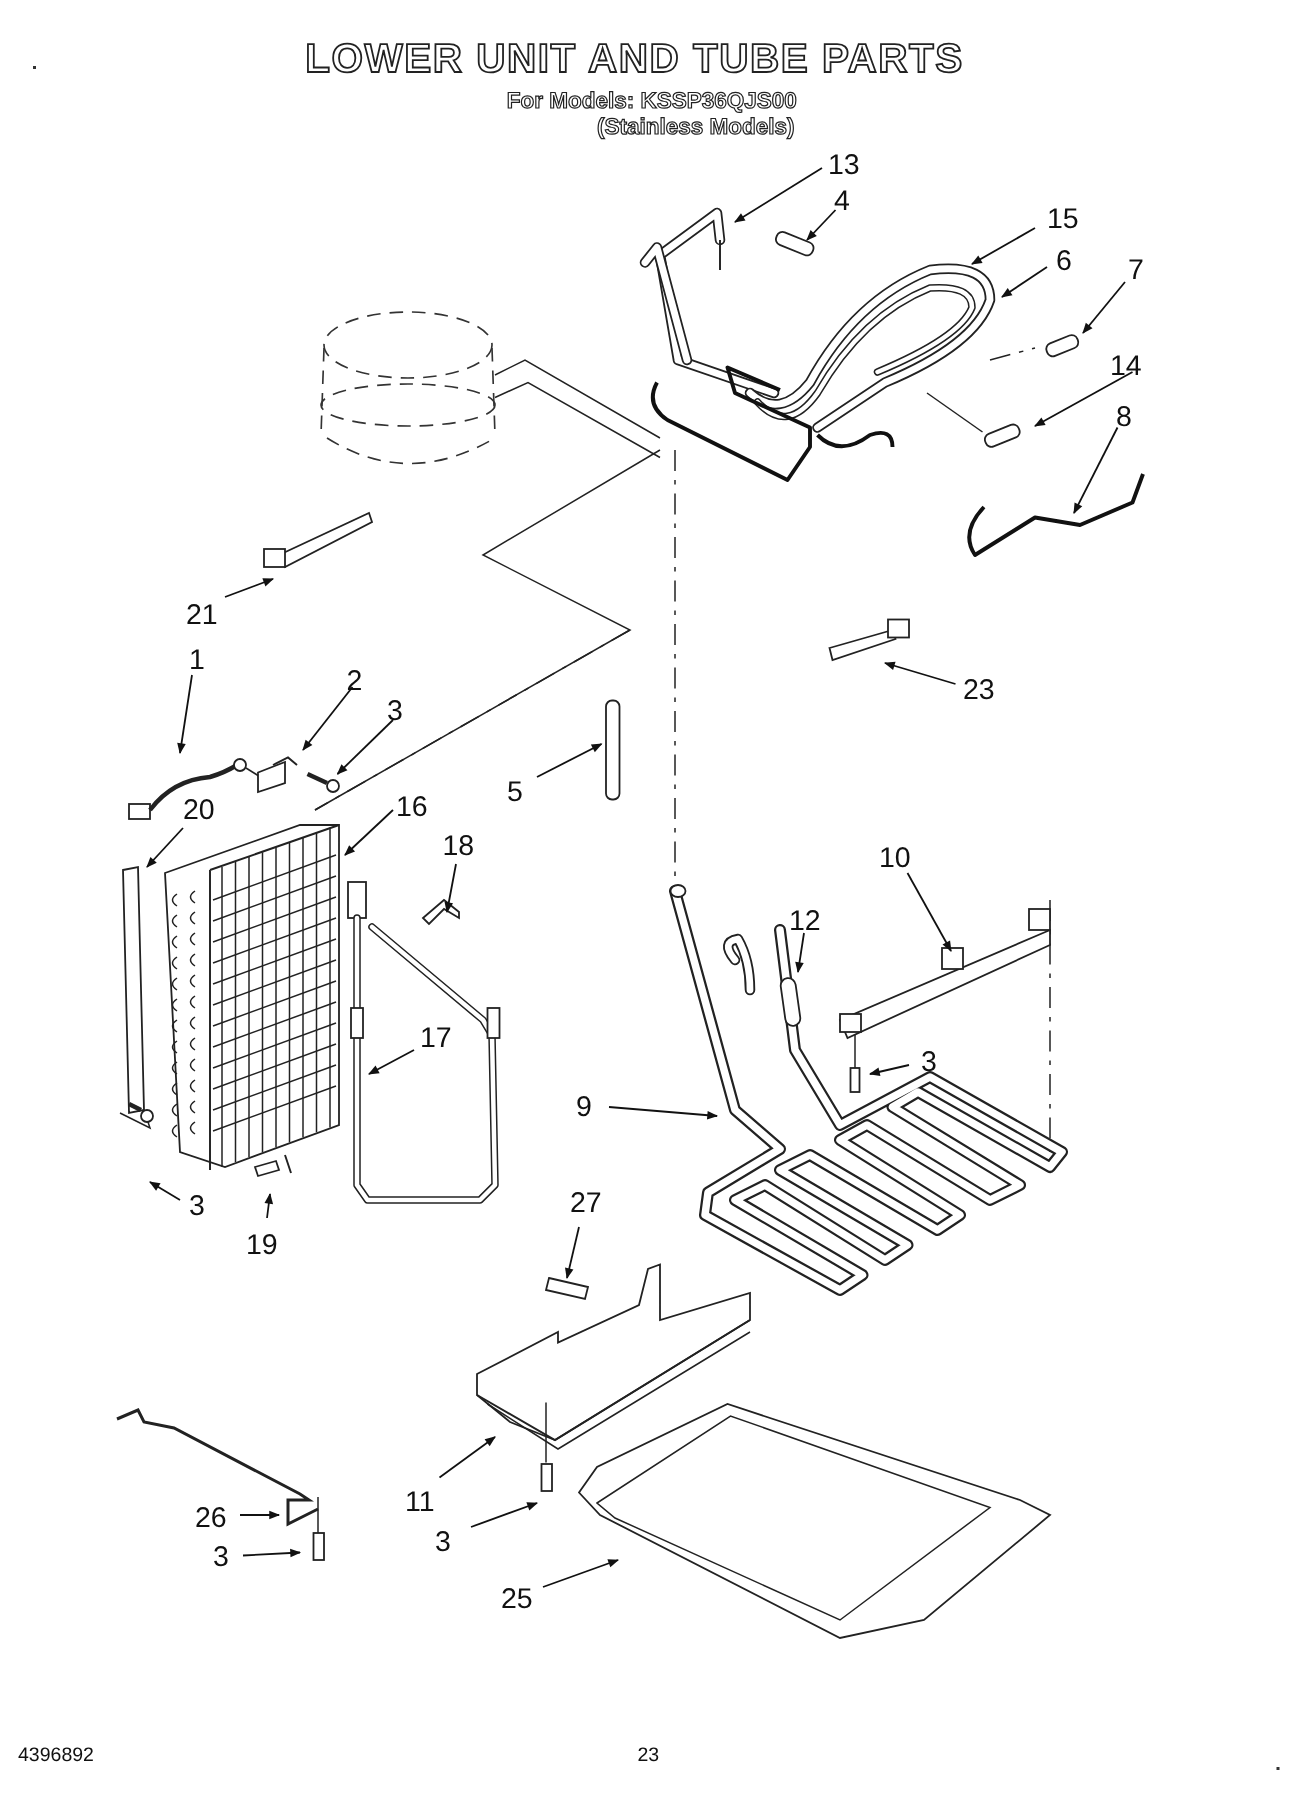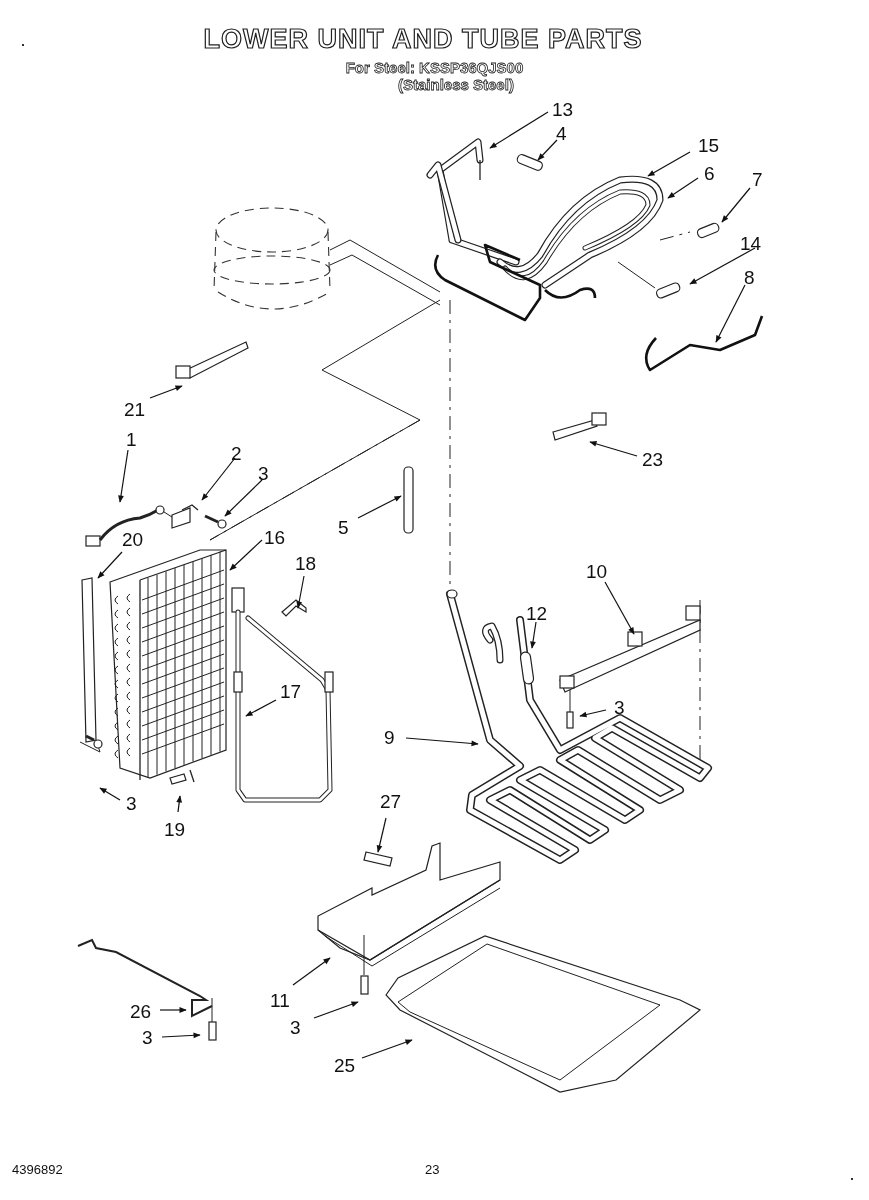--- a/index.html
+++ b/index.html
@@ -25,22 +25,22 @@
   .tubeIn { stroke: #fff; stroke-width: 4.6; fill: none; stroke-linecap: round; stroke-linejoin: round; }
   .wire { stroke: #111; stroke-width: 2.6; fill: none; stroke-linejoin: round; }
   .part { fill: #fff; stroke: #222; stroke-width: 1.2; }
   .arrow { stroke: #111; stroke-width: 1.2; fill: none; }
   .dot { position: absolute; width: 2px; height: 2px; background: #333; }
 </style>
 </head>
 <body>
 
 <div class="title">LOWER UNIT AND TUBE PARTS</div>
-<div class="subtitle">For Steel: KSSP36QJS00</div>
-<div class="subtitle2">(Stainless Steel)</div>
+<div class="subtitle">For Models: KSSP36QJS00</div>
+<div class="subtitle2">(Stainless Models)</div>
 
 <div class="dot" style="left:22px;top:44px;"></div>
 <div class="dot" style="left:851px;top:1178px;"></div>
 
 <svg id="diagram" width="869" height="1200" viewBox="0 0 869 1200">
 
   <g>
     <ellipse cx="272" cy="230" rx="56" ry="22" class="hidden"></ellipse>
     <path d="M216 232 L214 290 M328 232 L330 290" class="hidden"></path>
     <ellipse cx="272" cy="270" rx="58" ry="14" class="hidden"></ellipse>

